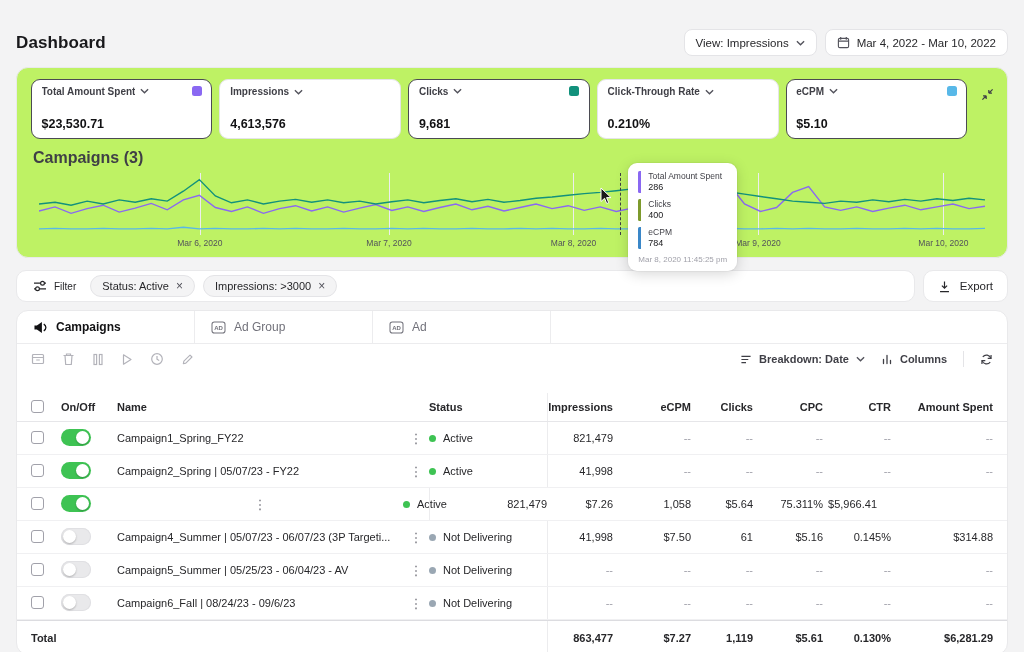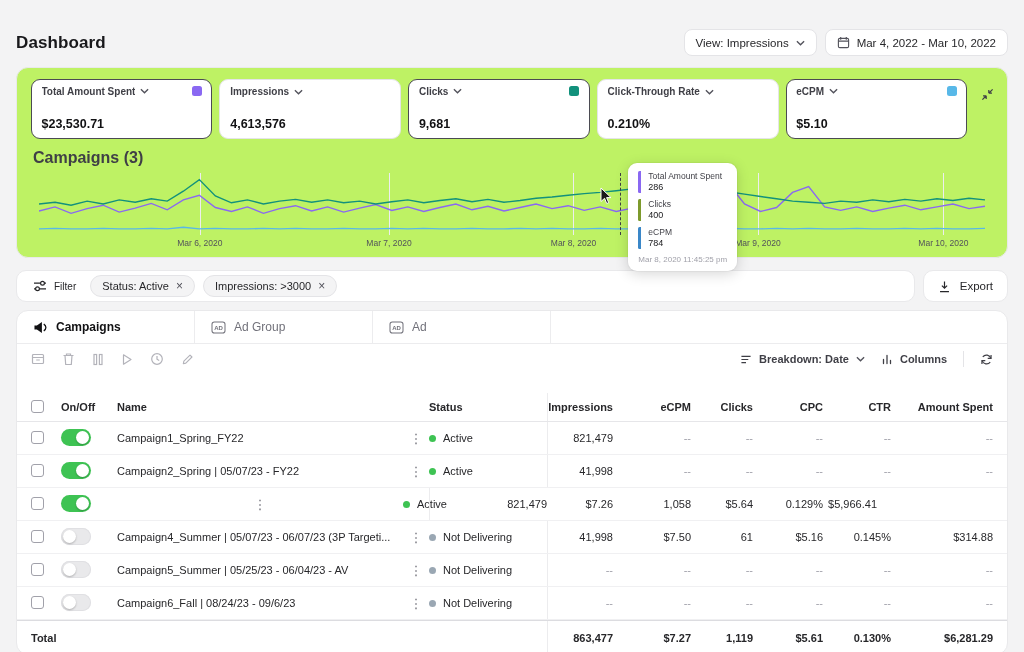--- a/index.html
+++ b/index.html
@@ -438,21 +438,21 @@
           <div class="cell"><span class="toggle on"><span class="knob"></span></span></div>
           <div class="cell kebab">⋮</div>
           <div class="cell status">
             <span class="dot active"></span>
             <span>Active</span>
           </div>
           <div class="cell num first-num">821,479</div>
           <div class="cell num ">$7.26</div>
           <div class="cell num ">1,058</div>
           <div class="cell num ">$5.64</div>
-          <div class="cell num ">0.129%</div>
+          <div class="cell num ">75.311%</div>
           <div class="cell num amount">$5,966.41</div>
         </div>
         <div class="grid-row">
           <div class="cell check"><span class="cb"></span></div>
           <div class="cell"><span class="toggle off"><span class="knob"></span></span></div>
           <div class="cell name">Campaign4_Summer | 05/07/23 - 06/07/23 (3P Targeti...</div>
           <div class="cell kebab">⋮</div>
           <div class="cell status">
             <span class="dot off"></span>
             <span>Not Delivering</span>

